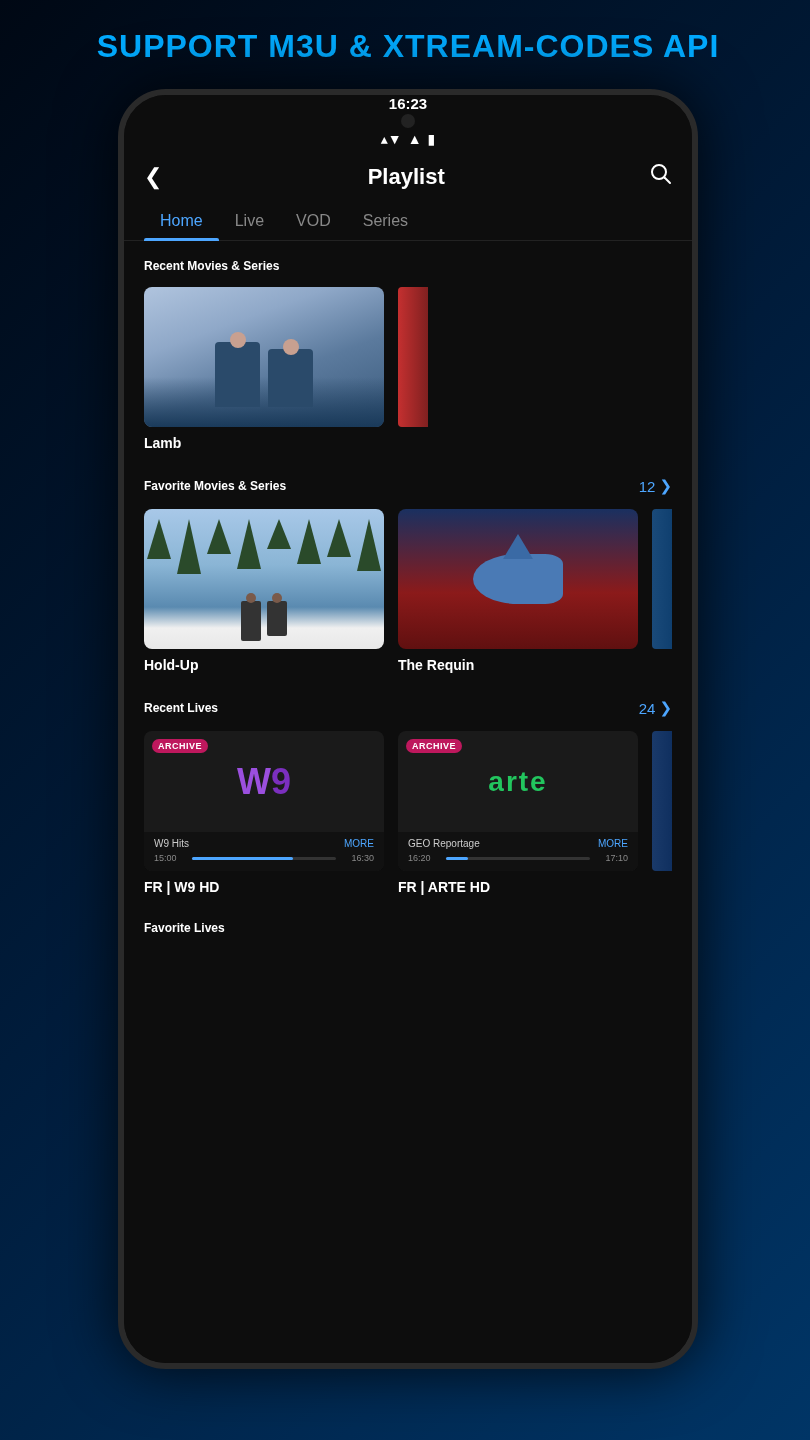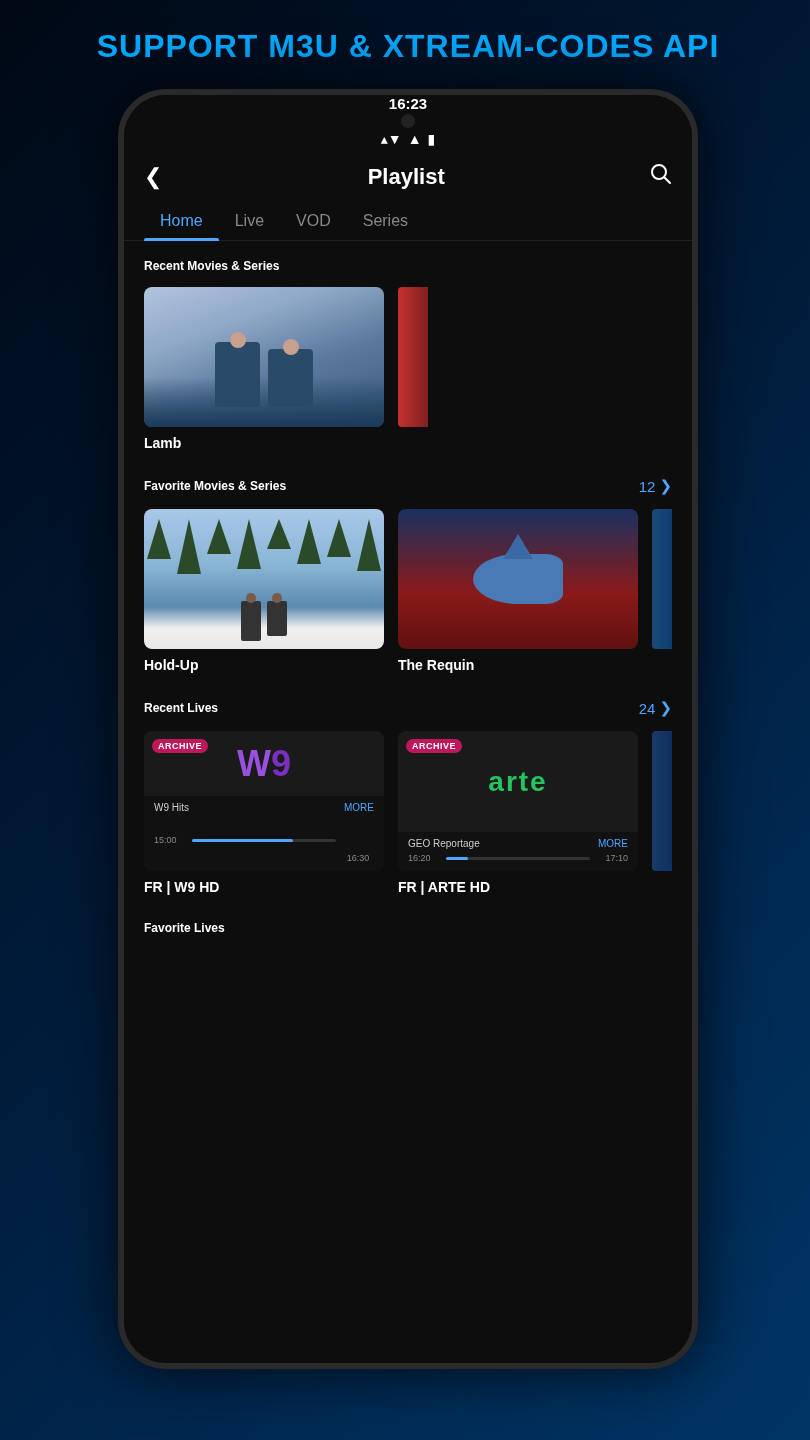--- a/index.html
+++ b/index.html
@@ -651,21 +651,21 @@
               <div class="progress-area">
                 <div class="prog-label-row">
                   <span class="prog-title">W9 Hits</span>
                   <span class="prog-more">MORE</span>
                 </div>
                 <div class="prog-bar-row">
                   <span class="prog-time">15:00</span>
                   <div class="prog-bar-bg">
                     <div class="prog-bar-fill" style="width: 70%;"></div>
                   </div>
-                  <span class="prog-time" style="text-align:center;margin-top:36px;">16:30</span>
+                  <span class="prog-time" style="text-align:right;">16:30</span>
                 </div>
               </div>
             </div>
             <div class="channel-name">FR | W9 HD</div>
           </div>
 
           <div class="live-card">
             <div class="live-thumb">
               <div class="archive-badge">ARCHIVE</div>
               <div class="channel-logo-area">

